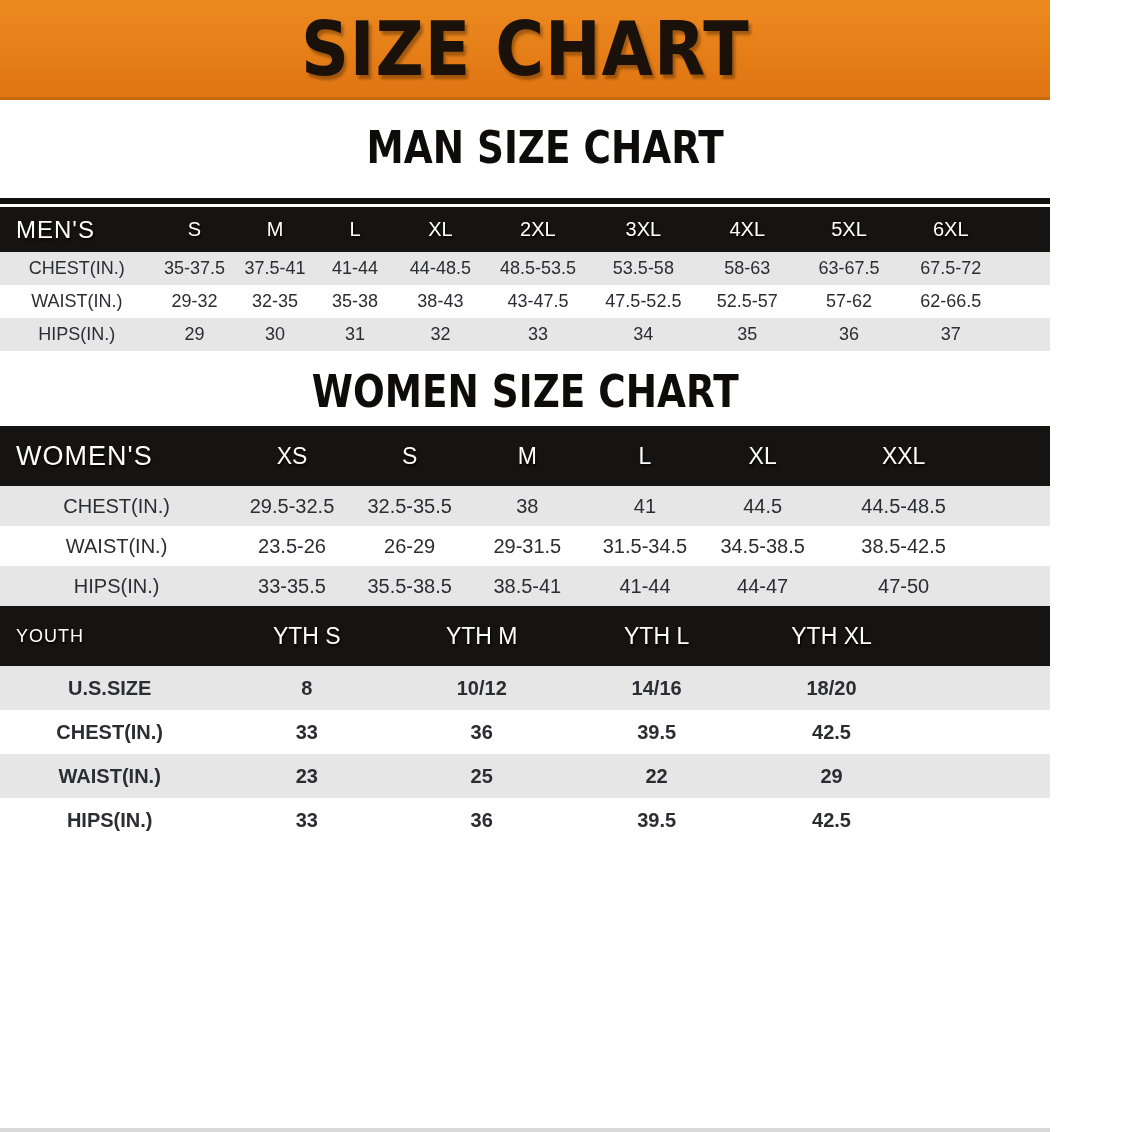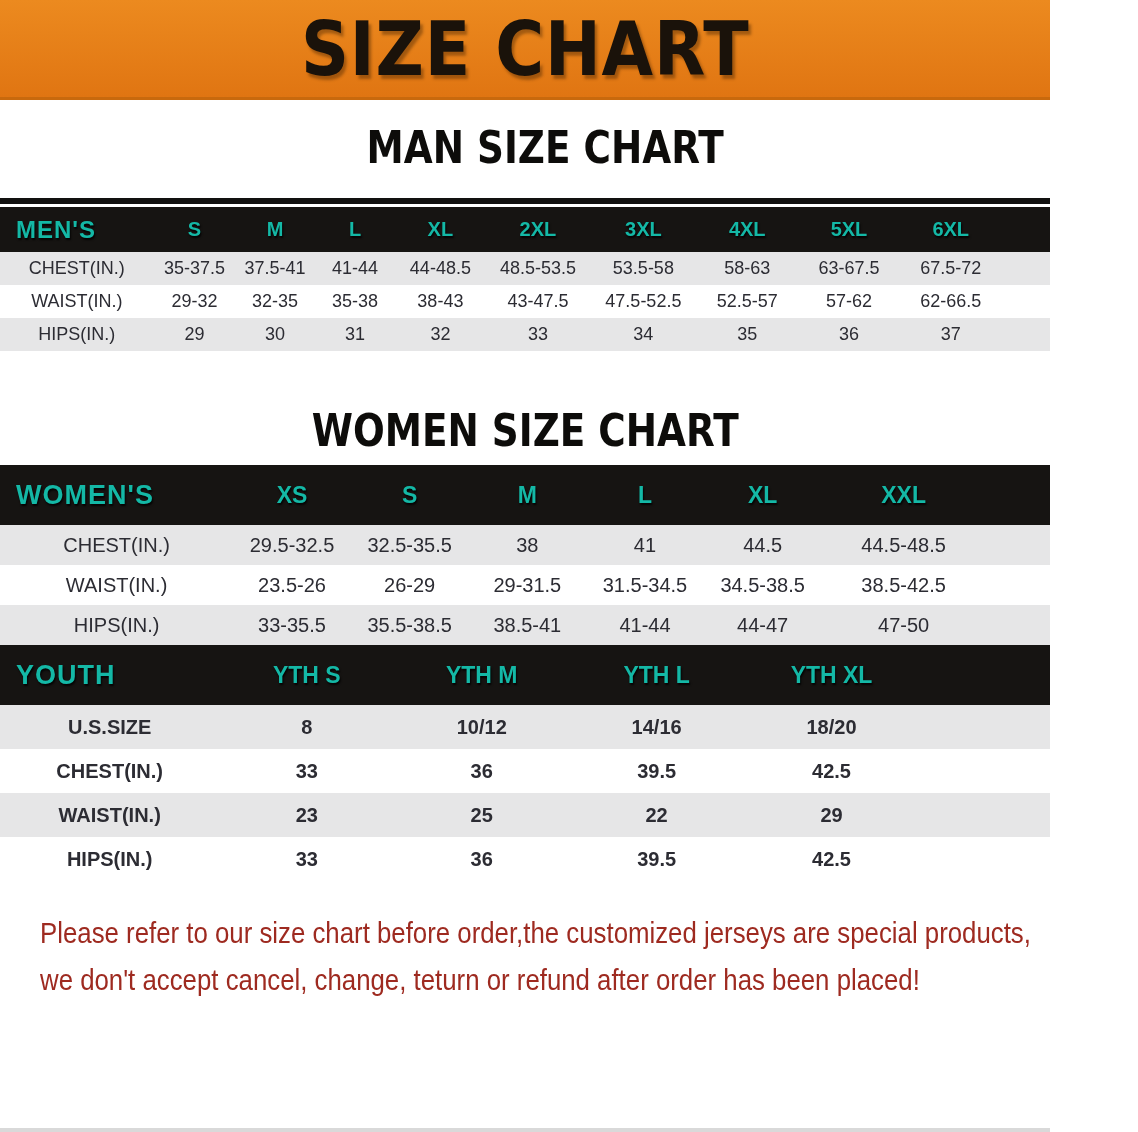--- a/index.html
+++ b/index.html
@@ -39,39 +39,39 @@
   }
   .section-heading span {
     display:inline-block;
     font-family:"DejaVu Sans", sans-serif;
     font-weight:bold;
     font-size:44px;
     color:#0d0c0a;
     transform:scaleX(.85);
   }
   .heading-man   { margin-top:24px;padding-left:40px; }
-  .heading-women { margin-top:56px; }
+  .heading-women { margin-top:17px; }
   .heading-youth { margin-top:64px; }
 
   
   .rule {
     width:1060px; height:6px;
     margin:16px auto 3px auto;
     background:#121110;
   }
   table.size-table {
     width:1060px;
     margin:0 auto;
     border-collapse:collapse;
     table-layout:fixed;
   }
   table.size-table th {
     background:#161412;
-    color:#14b8a6;
-    font-weight:bold;
+    color:#ffffff;
+    font-weight:normal;
     text-align:center;
     text-shadow:1px 2px 2px rgba(0,0,0,.85);
     white-space:nowrap;
   }
   table.size-table th.group {
     text-align:left;
     padding-left:16px;
     letter-spacing:1px;
   }
   table.size-table td {
@@ -90,21 +90,21 @@
 
   
   .women-table { margin-top:26px; }
   .women-table th { height:60px; font-size:23px;margin-top:20px; }
   .women-table th.group { font-size:27px; }
   .women-table td { height:40px; font-size:20px; }
 
   
   .youth-table { margin-top:25px; }
   .youth-table th { height:60px; font-size:23px; }
-  .youth-table th.group { font-size:27px; }
+  .youth-table th.group { font-size:18px; }
   .youth-table td { height:44px; font-size:20px;font-weight:bold; }
 
   
   .footer-note {
     margin:28px 0 0 40px;
     color:#9e2a20;
     font-size:30px;
     line-height:47px;
   }
   .footer-note .note-line {
@@ -316,20 +316,16 @@
         <td>HIPS(IN.)</td>
         <td>33</td>
         <td>36</td>
         <td>39.5</td>
         <td>42.5</td>
         <td></td>
       </tr>
     </tbody>
   </table>
 
-  <div class="footer-note">
-    <div><span class="note-line">Please refer to our size chart before order,the customized jerseys are special products,</span></div>
-    <div><span class="note-line">we don't accept cancel, change, teturn or refund after order has been placed!</span></div>
-  </div>
 
   <div class="bottom-edge"></div>
 
 </div>
 
 </body></html>

